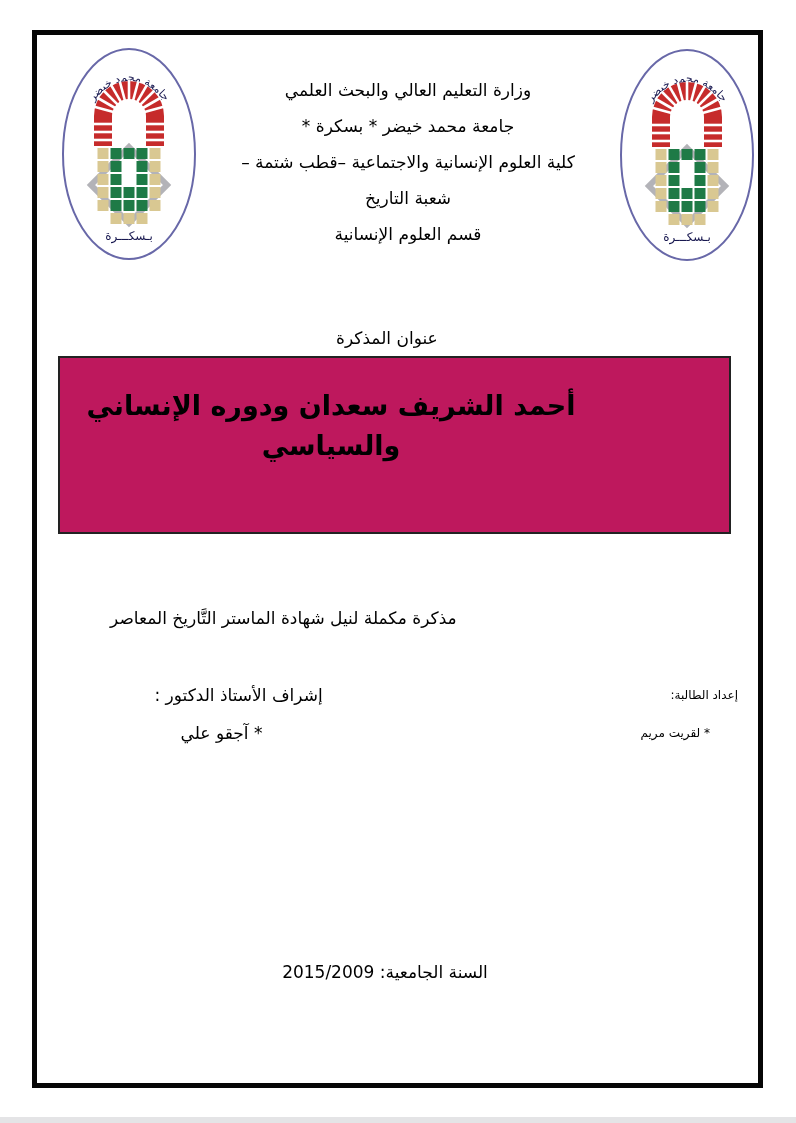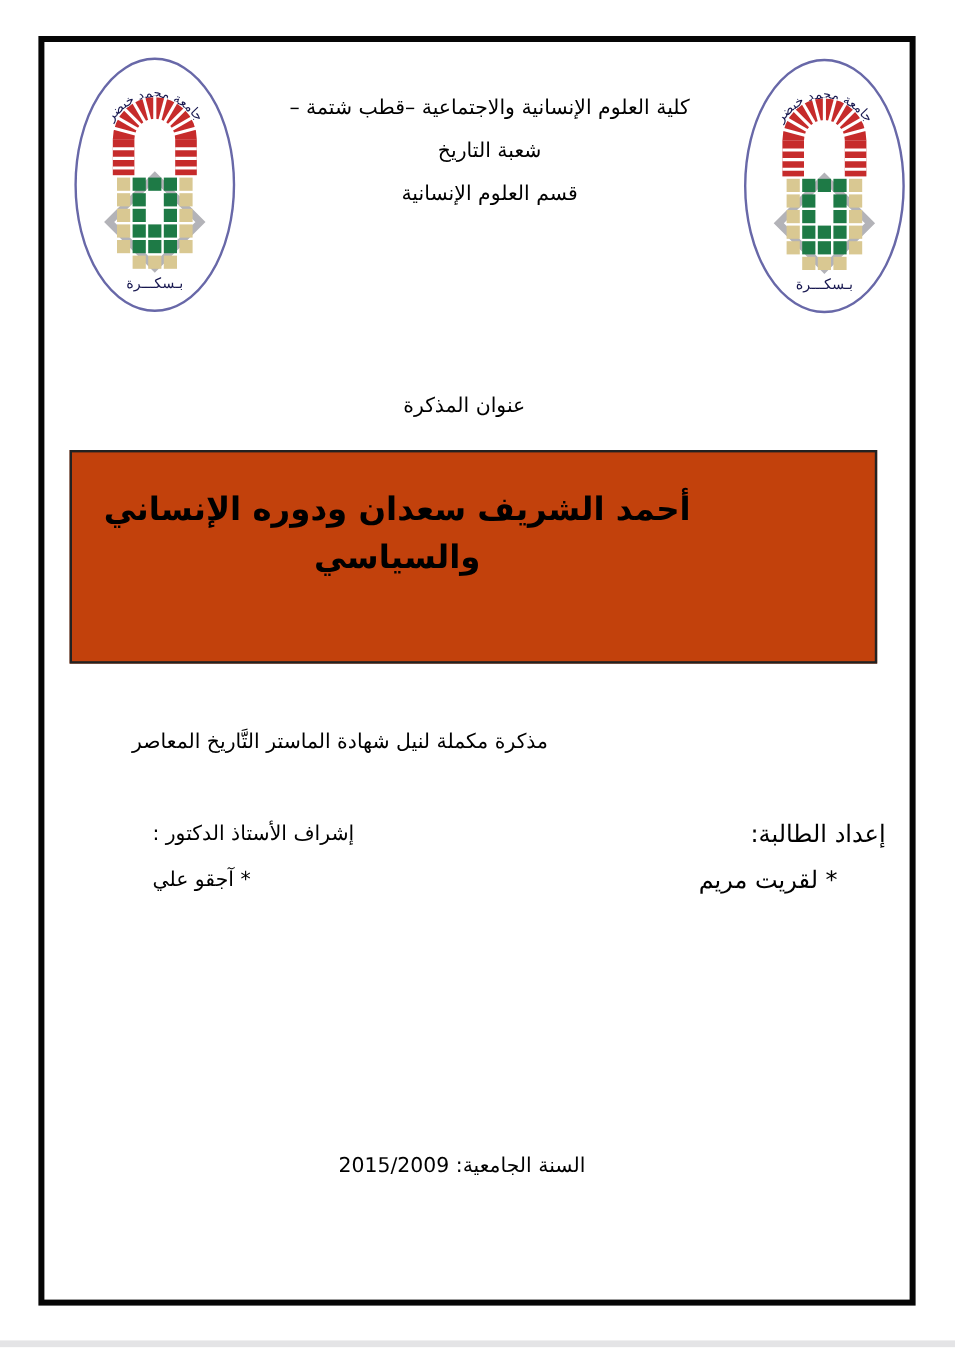--- a/index.html
+++ b/index.html
@@ -23,41 +23,41 @@
   .header-block {
     position:absolute; left:108px; top:72px; width:600px;
     direction:rtl; text-align:center;
     font-size:17px; line-height:36px;
   }
   .memo-label {
     position:absolute; left:336px; top:320px; width:200px;
     direction:rtl; text-align:left; font-size:17px; line-height:36px;
   }
   .title-box {
-    position:absolute; left:58px; top:375px; width:673px; height:178px;
-    border:2px solid #222222; background:#c2410c;
+    position:absolute; left:58px; top:356px; width:673px; height:178px;
+    border:2px solid #222222; background:#be185d;
   }
   .title-text {
     direction:rtl; text-align:center;
     padding:28px 127px 0 0;
     font-size:27px; font-weight:bold; line-height:40px;
   }
   .degree-line {
     position:absolute; left:110px; top:600px; width:600px;
     direction:rtl; text-align:left; font-size:17px; line-height:36px;
   }
   .student-col {
     position:absolute; top:676px; right:58px;
-    direction:rtl; text-align:right; font-size:20px; line-height:38px;
+    direction:rtl; text-align:right; font-size:12px; line-height:38px;
   }
   .supervisor-col {
     position:absolute; top:676px; left:127px; width:223px;
-    direction:rtl; text-align:left; font-size:17px; line-height:38px;
-  }
-  .student-name   { display:block; margin-right:40px; }
+    direction:rtl; text-align:center; font-size:17px; line-height:38px;
+  }
+  .student-name   { display:block; margin-right:28px; }
   .supervisor-name{ display:block; margin-right:34px; }
   .footer-year {
     position:absolute; left:0; top:956px; width:770px;
     direction:ltr; text-align:center; font-size:17px; line-height:32px;
   }
 </style>
 </head>
 <body>
 
 <div class="page">
@@ -194,20 +194,22 @@
       <rect x="77.5" y="143" width="11" height="11"></rect>
       <rect x="77.5" y="156" width="11" height="11"></rect>
       <rect x="64.5" y="104" width="11" height="11"></rect>
       <rect x="64.5" y="143" width="11" height="11"></rect>
       <rect x="64.5" y="156" width="11" height="11"></rect>
     </g>
     <text x="70" y="196" font-size="12" text-anchor="middle" direction="rtl" fill="#181850">بـسكـــرة</text>
   </svg>
 
   <div class="header-block">
+    <div>وزارة التعليم العالي والبحث العلمي</div>
+    <div>جامعة محمد خيضر * بسكرة *</div>
     <div>كلية العلوم الإنسانية والاجتماعية –قطب شتمة –</div>
     <div>شعبة التاريخ</div>
     <div>قسم العلوم الإنسانية</div>
   </div>
 
   <div class="memo-label">عنوان المذكرة</div>
 
   <div class="title-box">
     <div class="title-text">أحمد الشريف سعدان ودوره الإنساني والسياسي</div>
   </div>

